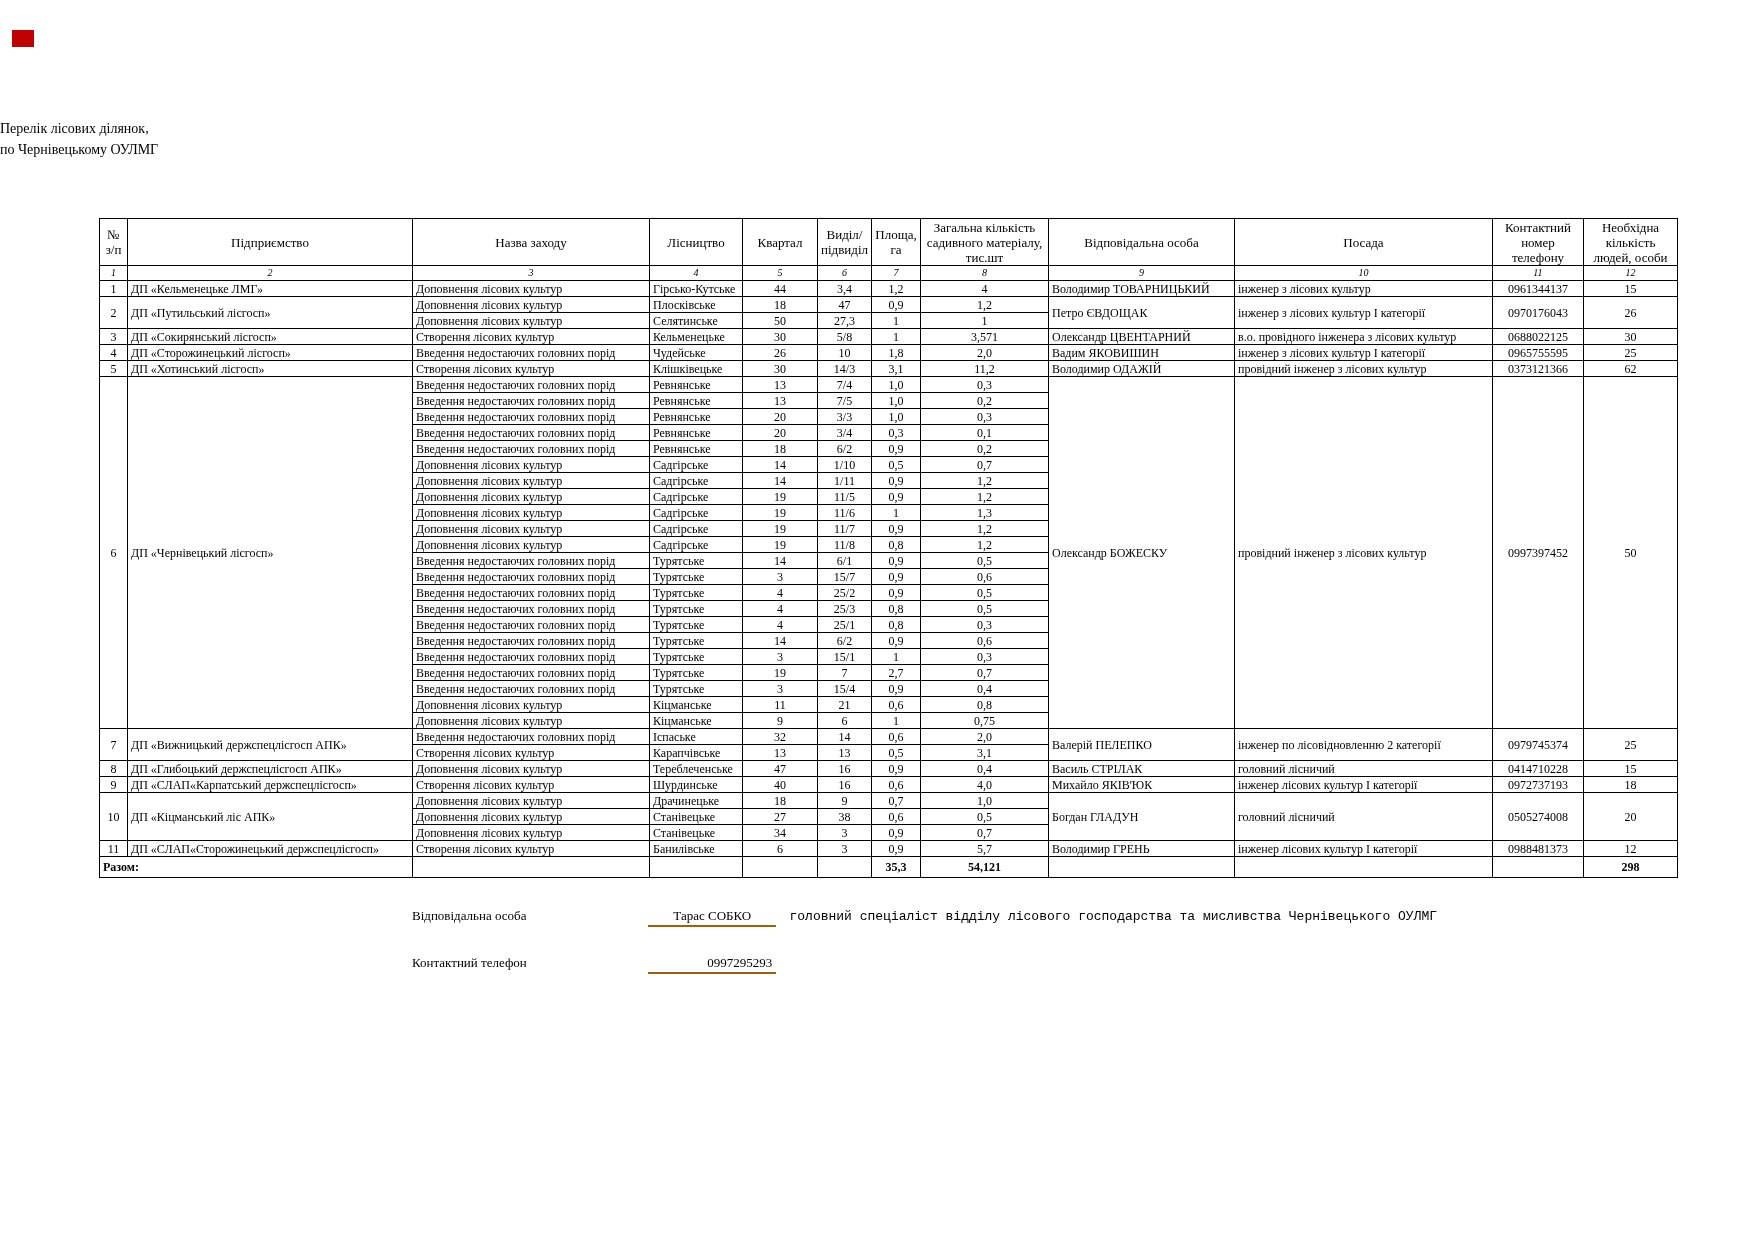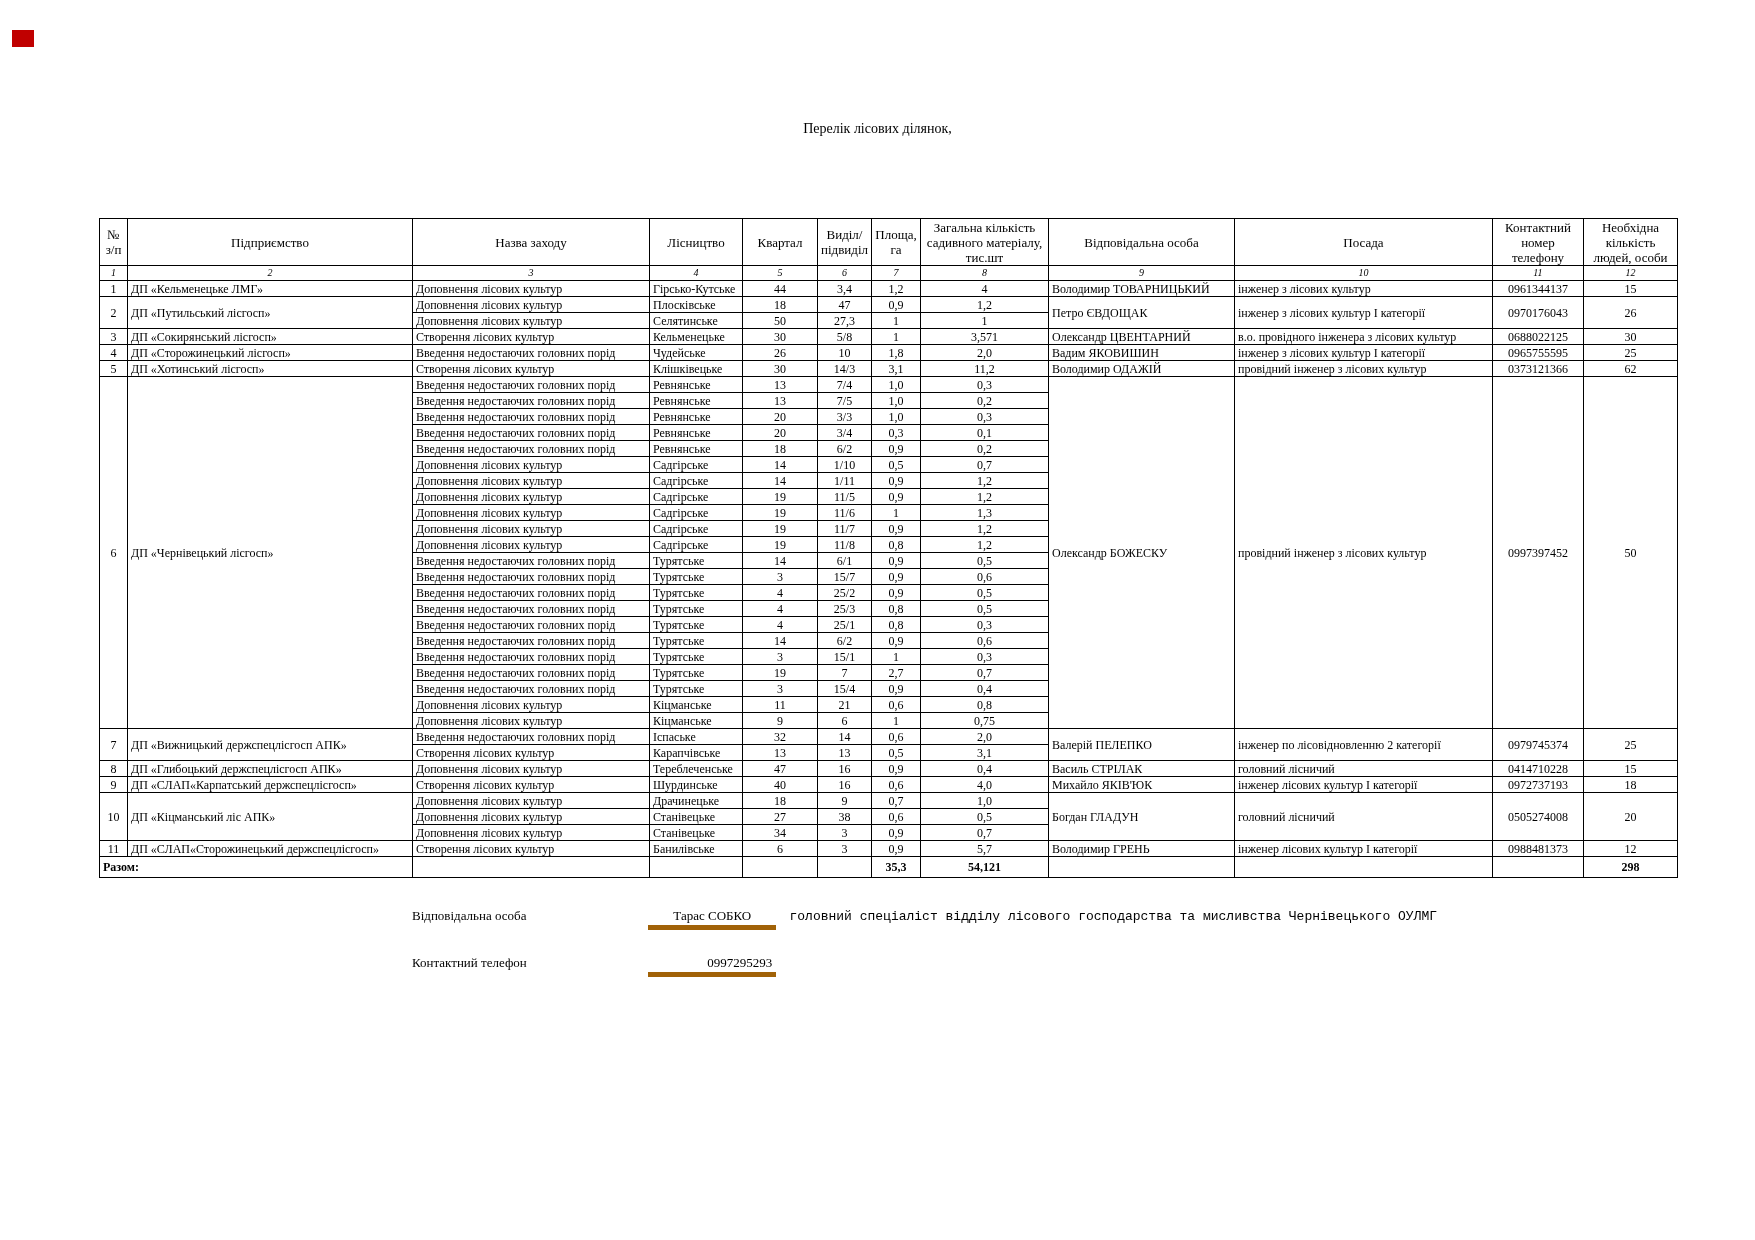--- a/index.html
+++ b/index.html
@@ -9,21 +9,21 @@
     background:#ffffff;
     font-family:"Liberation Serif", serif;
     color:#000;
     overflow:hidden;
   }
   .red-marker{
     position:absolute;left:12px;top:30px;width:22px;height:17px;
   }
   .title{
     position:absolute;left:0;top:118px;width:1755px;
-    text-align:center;font-size:14px;line-height:21px;
+    font-size:14px;line-height:21px;
   }
   .doc-table{
     position:absolute;left:99px;top:218px;
     border-collapse:collapse;table-layout:fixed;
     font-size:12px;
   }
   .doc-table td,.doc-table th{
     border:1px solid #000;
     padding:0 3px;
     height:15px;
@@ -40,34 +40,35 @@
     font-style:italic;font-size:10px;height:14px;line-height:12px;
   }
   .doc-table td.tl{text-align:left;}
   .doc-table tr.total td{font-weight:bold;height:20px;line-height:18px;}
   .doc-table tr.total td.tl{text-align:left;}
   .footer-line{
     position:absolute;font-size:13px;line-height:16px;white-space:nowrap;
   }
   .footer-label{display:inline-block;width:233px;}
   .u-field{
-    display:inline-block;border-bottom:5px solid #a16207;
+    display:inline-block;border-bottom:2px solid #a16207;
     min-width:120px;text-align:center;padding:0 4px 1px 4px;
   }
   .footer-desc{margin-left:10px;font-family:Liberation Mono, monospace;}
 </style>
 </head>
 <body>
 
 <div class="page">
 
   <div class="red-marker" style="background: rgb(192, 0, 0);"></div>
 
   <div class="title">
     <div>Перелік лісових ділянок,</div>
+    <div>по Чернівецькому ОУЛМГ</div>
   </div>
 
   <table class="doc-table">
     <colgroup>
         <col style="width: 28px;">
         <col style="width: 285px;">
         <col style="width: 237px;">
         <col style="width: 93px;">
         <col style="width: 75px;">
         <col style="width: 54px;">

